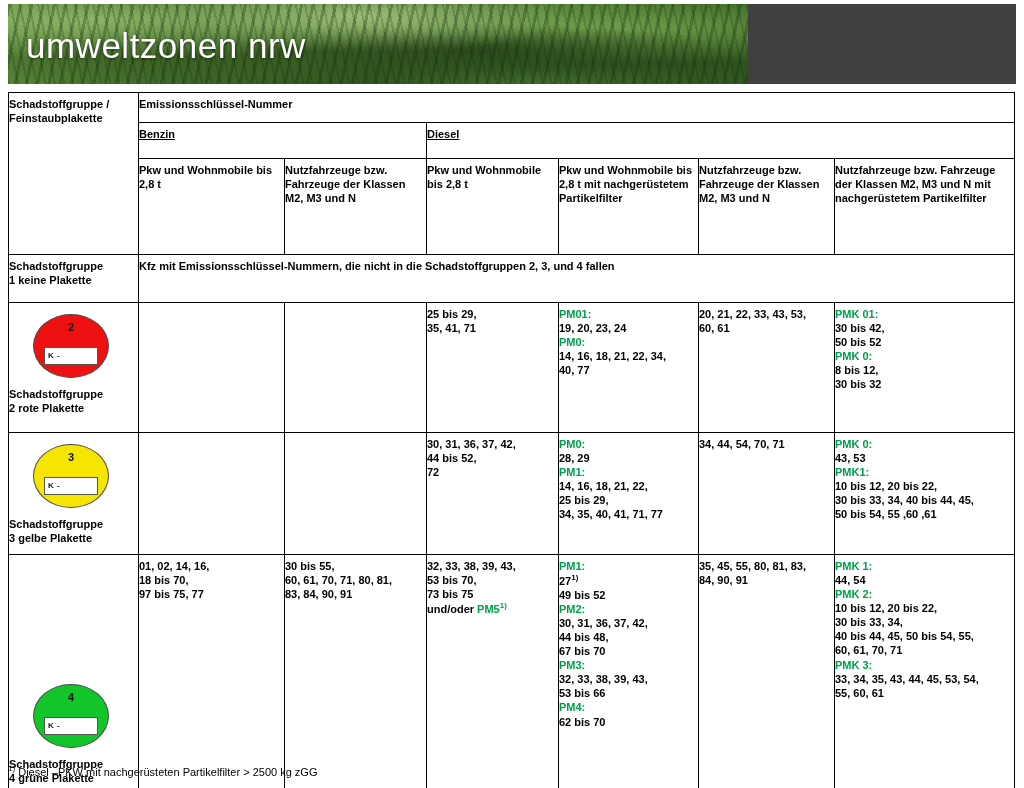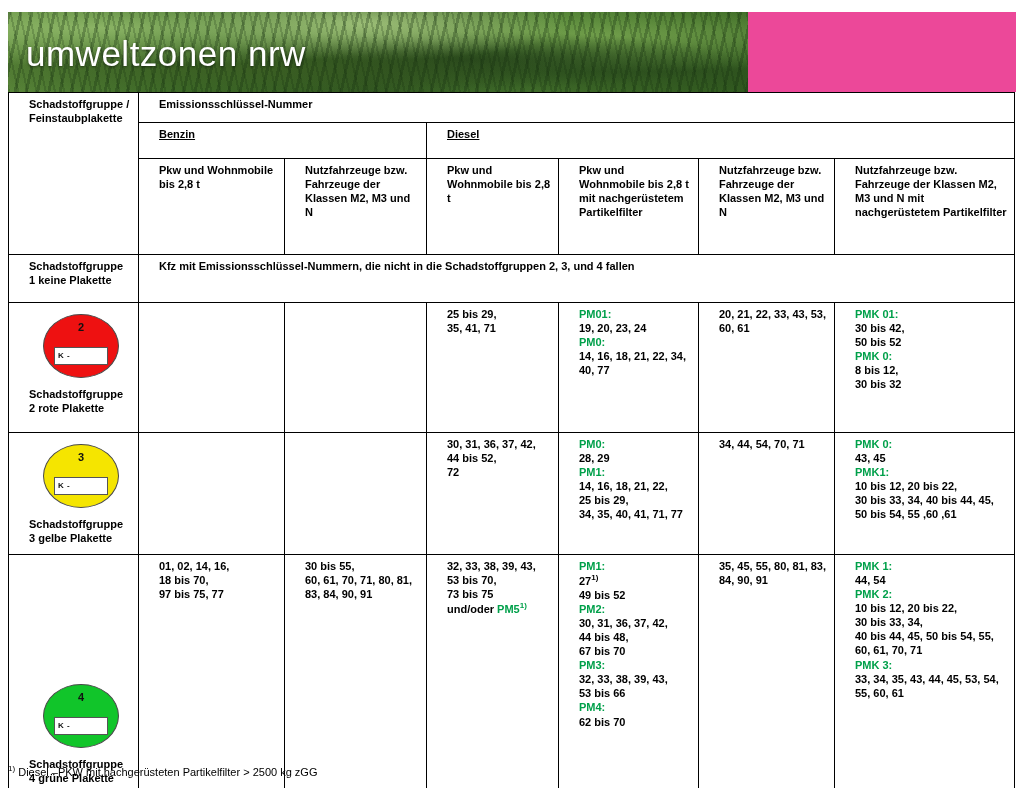--- a/index.html
+++ b/index.html
@@ -8,22 +8,22 @@
     background:#ffffff;
     font-family:"Liberation Sans", sans-serif;
     font-size:11px;
     color:#000000;
     overflow:hidden;
   }
   .page{position:relative;width:1024px;height:788px;}
 
   
   .banner{
-    position:absolute;left:8px;top:12px;width:1008px;height:80px;
-    background:#ec4899;
+    position:absolute;left:8px;top:4px;width:1008px;height:80px;
+    background:#404040;
   }
   .banner-photo{
     position:absolute;left:0;top:0;width:740px;height:80px;
     background:
       radial-gradient(ellipse at 12% 20%, rgba(150,190,110,.85) 0%, rgba(150,190,110,0) 42%),
       radial-gradient(ellipse at 30% 70%, rgba(60,95,35,.9) 0%, rgba(60,95,35,0) 45%),
       radial-gradient(ellipse at 48% 15%, rgba(180,210,140,.8) 0%, rgba(180,210,140,0) 38%),
       radial-gradient(ellipse at 62% 60%, rgba(35,65,25,.95) 0%, rgba(35,65,25,0) 42%),
       radial-gradient(ellipse at 80% 30%, rgba(120,165,80,.85) 0%, rgba(120,165,80,0) 45%),
       radial-gradient(ellipse at 92% 75%, rgba(45,80,30,.9) 0%, rgba(45,80,30,0) 48%),
@@ -57,21 +57,21 @@
 
   
   table.grid{
     position:absolute;left:8px;top:92px;width:1006px;
     border-collapse:collapse;
     table-layout:fixed;
   }
   table.grid td,table.grid th{
     border:1px solid #000000;
     vertical-align:top;
-    padding:4px 5px 5px 20px;
+    padding:4px 5px 5px 0;
     font-size:11px;
     line-height:1.28;
     font-weight:bold;
     color:#000;
   }
   .c-head-center{text-align:left;vertical-align:middle;}
   .green{color:#00a04a;}
   .cell-lines div{white-space:nowrap;}
   .sup{font-size:8px;vertical-align:super;}
 
@@ -238,21 +238,21 @@
             <div class="green">PM1:</div>
             <div>14, 16, 18, 21, 22,</div>
             <div>25 bis 29,</div>
             <div>34, 35, 40, 41, 71, 77</div>
           </td>
         <td class="cell-lines">
             <div>34, 44, 54, 70, 71</div>
           </td>
         <td class="cell-lines">
             <div class="green">PMK 0:</div>
-            <div>43, 45</div>
+            <div>43, 53</div>
             <div class="green">PMK1:</div>
             <div>10 bis 12, 20 bis 22,</div>
             <div>30 bis 33, 34, 40 bis 44, 45,</div>
             <div>50 bis 54, 55 ,60 ,61</div>
           </td>
       </tr>
 
       <tr class="r-g4">
         <td class="stgroup-cell">
           <div style="height:118px"></div>

